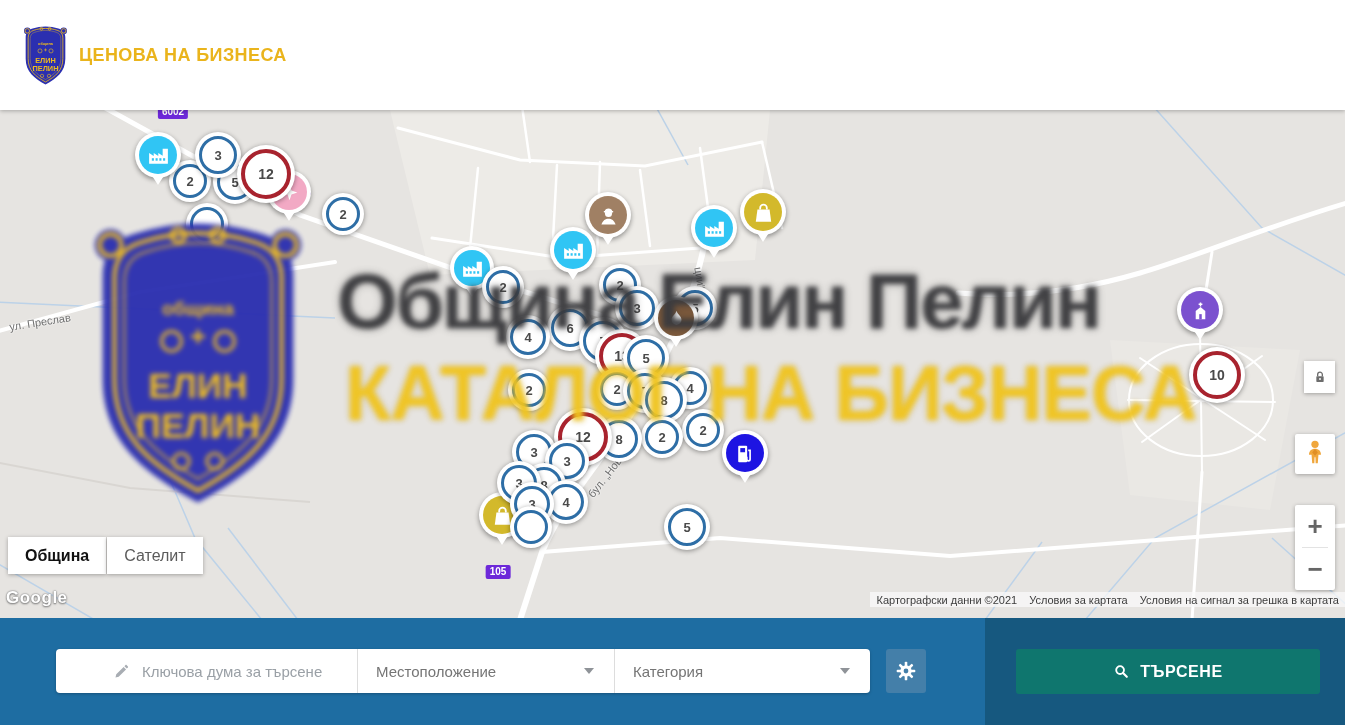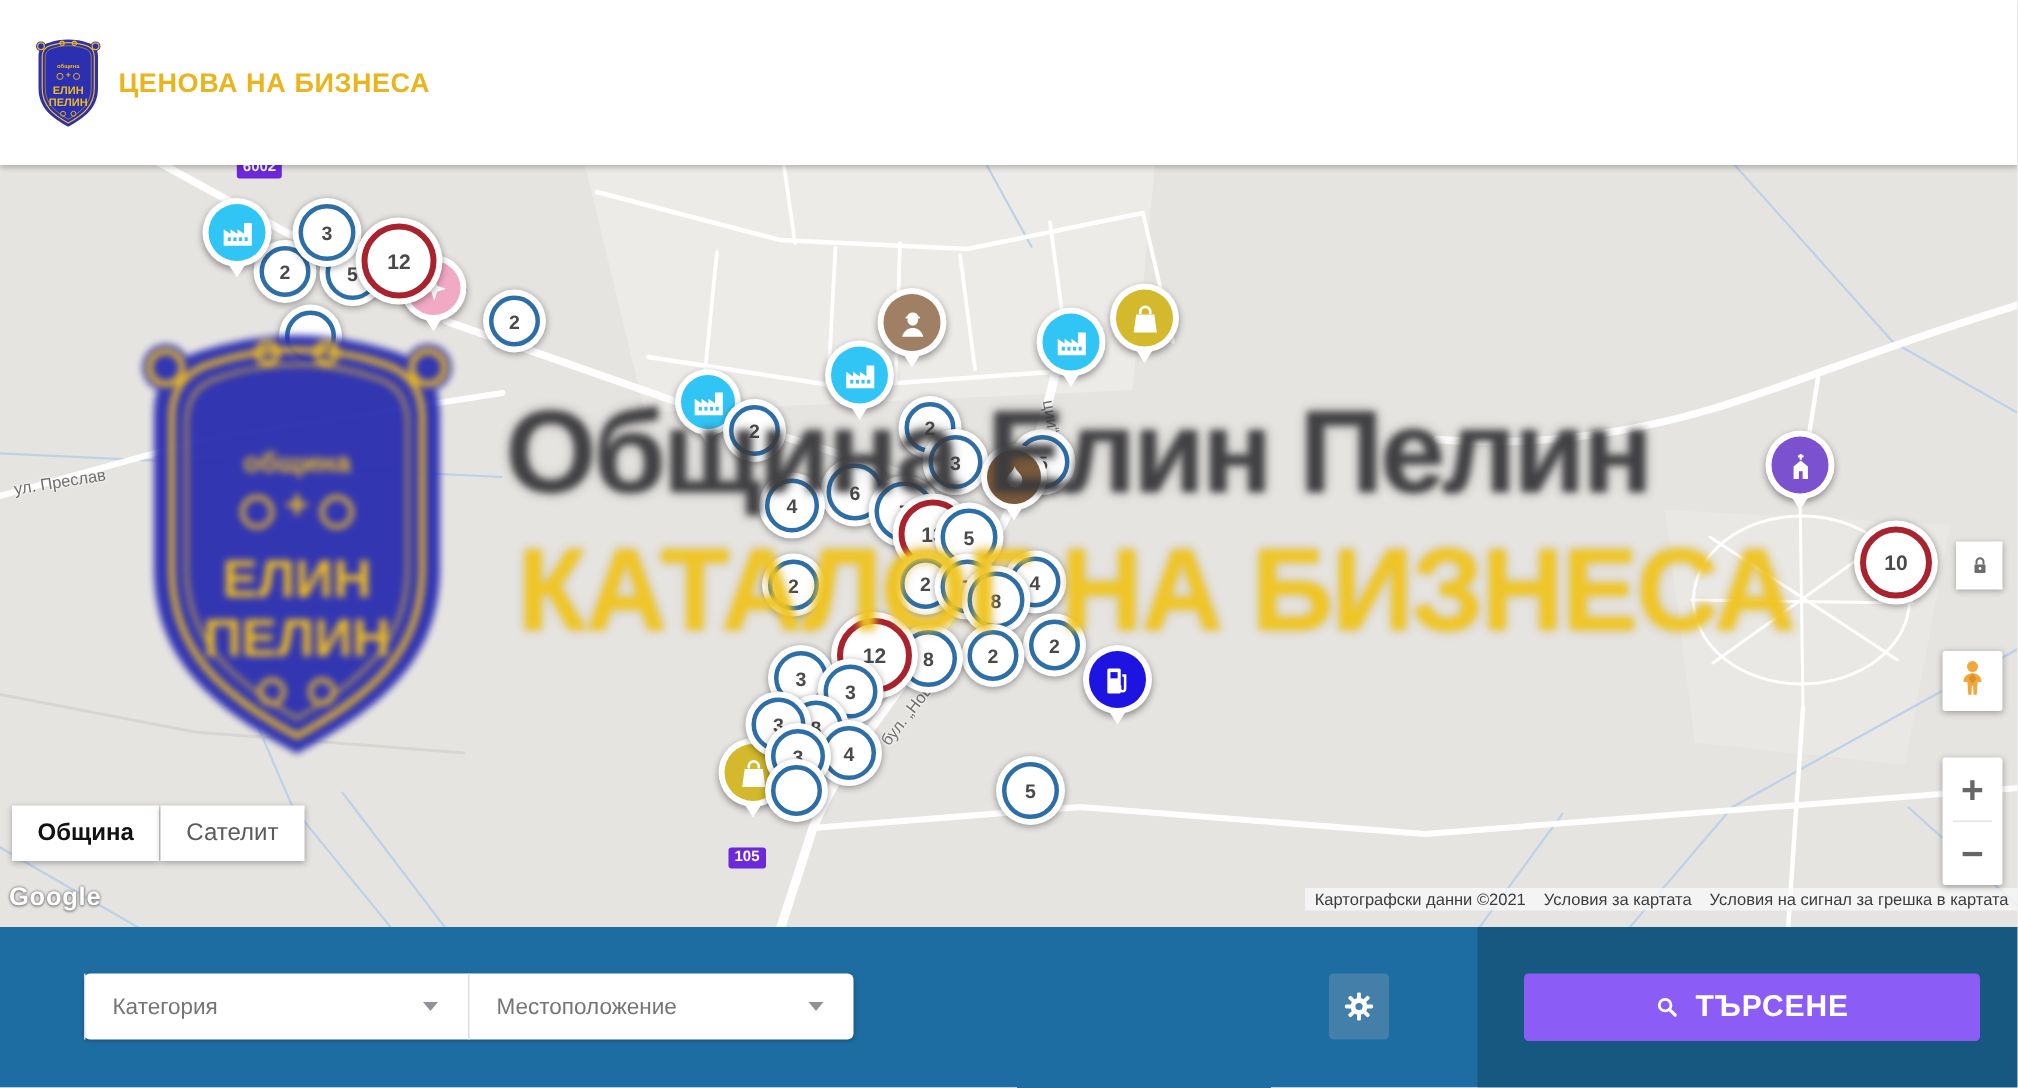--- a/index.html
+++ b/index.html
@@ -82,23 +82,23 @@
   .field-keyword input::placeholder{color:#9aa0a6;}
   .field-select{border-left:1px solid #ddd;cursor:pointer;}
   .field-cat{width:255px;}
   .field-loc{width:256px;}
   .field-select .label{margin-left:18px;font-size:15px;color:#757575;}
   .caret{position:absolute;right:20px;width:0;height:0;border-left:5px solid transparent;
          border-right:5px solid transparent;border-top:6px solid #8f9398;}
   .gear-btn{position:absolute;left:886px;top:31px;width:40px;height:44px;background:#447fa9;border:0;
          border-radius:3px;display:flex;align-items:center;justify-content:center;cursor:pointer;}
   .gear-btn svg{width:22px;height:22px;}
-  .search-btn{position:absolute;left:1016px;top:31px;width:304px;height:45px;background:#8b5cf6;border:0;
+  .search-btn{position:absolute;left:1016px;top:31px;width:304px;height:45px;background:#0f766e;border:0;
          border-radius:3px;display:flex;align-items:center;justify-content:center;gap:10px;cursor:pointer;
-         font-family:"Liberation Sans",sans-serif;font-size:20px;font-weight:700;color:#fff;letter-spacing:.6px;}
+         font-family:"Liberation Sans",sans-serif;font-size:16px;font-weight:700;color:#fff;letter-spacing:.6px;}
   .search-btn svg{width:17px;height:17px;}
 </style>
 </head>
 <body>
 
 <div class="header">
   <div class="logo">
     <svg class="logo-emblem" viewBox="0 0 230 300">
       <circle cx="26" cy="32" r="16" fill="#2b2fb0"></circle>
         <circle cx="204" cy="32" r="16" fill="#2b2fb0"></circle>
@@ -324,21 +324,21 @@
       </div>
       <div class="pin" style="left: 1200px; top: 200px; height: 46px; width: 46px; --pin: #7b51cf;">
         <div class="disc">
           <svg viewBox="0 0 24 24">
             <path stroke="#fff" stroke-width="1.4" d="M12,4.4 V8.2 M10.2,6 h3.6" fill="none"></path>
             <path fill="#fff" d="M7.4,20.5 V12.4 L12,8.6 l4.6,3.8 V20.5 Z"></path>
             <rect x="10.8" y="15.5" width="2.4" height="5" style="fill:var(--pin)"></rect>
           </svg>
         </div>
       </div>
-      <div class="cluster red" style="left: 1264px; top: 265px; height: 56px; width: 56px;">
+      <div class="cluster red" style="left: 1217px; top: 265px; height: 56px; width: 56px;">
         <div class="ring">10</div>
       </div>
       <div class="cluster" style="left: 703px; top: 320px; height: 42px; width: 42px;">
         <div class="ring">2</div>
       </div>
       <div class="cluster" style="left: 662px; top: 327px; height: 42px; width: 42px;">
         <div class="ring">2</div>
       </div>
       <div class="cluster" style="left: 619px; top: 329px; height: 46px; width: 46px;">
         <div class="ring">8</div>
@@ -446,26 +446,32 @@
     <div class="zoom-btn">+</div>
     <div class="zoom-sep"></div>
     <div class="zoom-btn">−</div>
   </div>
 </div>
 
 <div class="searchbar">
   <div class="search-right"></div>
 
   <div class="fields">
+    <div class="field field-keyword">
+      <svg viewBox="0 0 24 24">
+        <path d="M3.5,20.5 L4.6,16 L15,5.6 L18.4,9 L8,19.4 Z M16.1,4.5 l1.6,-1.6 c.4,-.4 1,-.4 1.4,0 l2,2 c.4,.4 .4,1 0,1.4 L19.5,7.9 Z" fill="#a8adb3"></path>
+      </svg>
+      <input type="text" placeholder="Ключова дума за търсене" style="">
+    </div>
+    <div class="field field-select field-loc">
+      <span class="label">Местоположение</span>
+      <span class="caret"></span>
+    </div>
     <div class="field field-select field-cat">
       <span class="label">Категория</span>
-      <span class="caret"></span>
-    </div>
-    <div class="field field-select field-loc">
-      <span class="label">Местоположение</span>
       <span class="caret"></span>
     </div>
   </div>
 
   <button class="gear-btn">
     <svg viewBox="0 0 24 24">
       <g fill="#fff">
         <circle cx="12" cy="12" r="6.2"></circle>
         <g>
           <rect x="10.6" y="1.8" width="2.8" height="5" rx="1"></rect>

